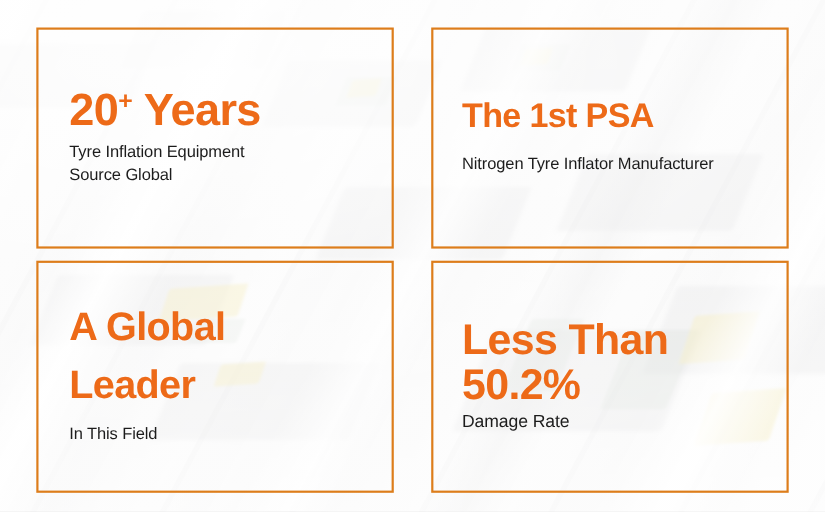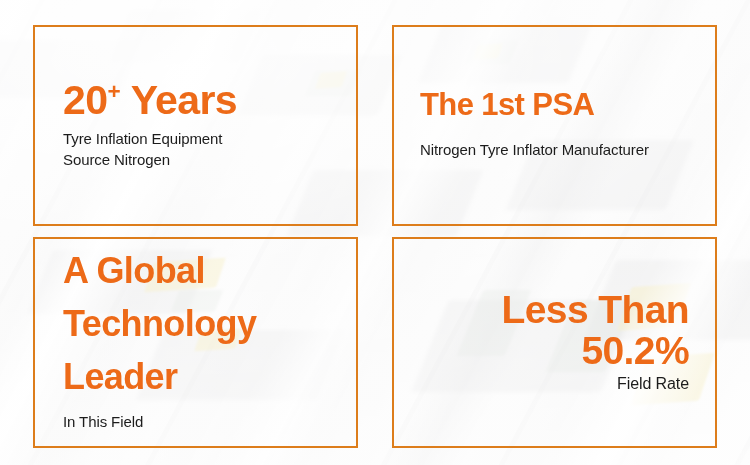--- a/index.html
+++ b/index.html
@@ -153,21 +153,21 @@
   .card-1 .headline { font-size: 41px; margin-bottom: 9px; }
   .card-1 .sub { font-size: 15px; }
 
   .card-2 { padding: 0 26px; }
   .card-2 .headline { font-size: 31px; margin-bottom: 9px; }
   .card-2 .sub { font-size: 15px; margin-top: 20px; }
 
   .card-3 .headline { font-size: 36px; line-height: 1.0; margin-bottom: 17px; }
   .card-3 .sub { font-size: 15px; margin-top: 17px; }
 
-  .card-4 { padding: 0 26px; text-align: right; }
+  .card-4 { padding: 0 26px; }
   .card-4 .headline { font-size: 39px; line-height: 1.02; margin-bottom: 2px; }
   .card-4 .sub { font-size: 16px; }
 </style>
 </head>
 <body>
 
 <div id="stage">
 
   <div class="bg-layer bg-base"></div>
   <div class="bg-layer bg-rows"></div>
@@ -204,42 +204,41 @@
 
   <div class="bg-layer bg-streaks"></div>
   <div class="bg-layer bg-wash"></div>
 
   <div class="grid">
 
     <div class="card card-1">
       <div class="card-inner">
         <div class="headline"><span>20</span><sup>+</sup><span> Years</span></div>
         <div class="sub">Tyre Inflation Equipment</div>
-        <div class="sub">Source Nitrogen</div>
+        <div class="sub">Source Global</div>
       </div>
     </div>
 
     <div class="card card-2">
       <div class="card-inner">
         <div class="headline">The 1st PSA</div>
         <div class="sub">Nitrogen Tyre Inflator Manufacturer</div>
       </div>
     </div>
 
     <div class="card card-3">
       <div class="card-inner">
         <div class="headline">A Global</div>
-        <div class="headline">Technology</div>
         <div class="headline">Leader</div>
         <div class="sub">In This Field</div>
       </div>
     </div>
 
     <div class="card card-4">
       <div class="card-inner">
         <div class="headline">Less Than</div>
         <div class="headline">50.2%</div>
-        <div class="sub">Field Rate</div>
+        <div class="sub">Damage Rate</div>
       </div>
     </div>
 
   </div>
 </div>
 
 </body></html>

